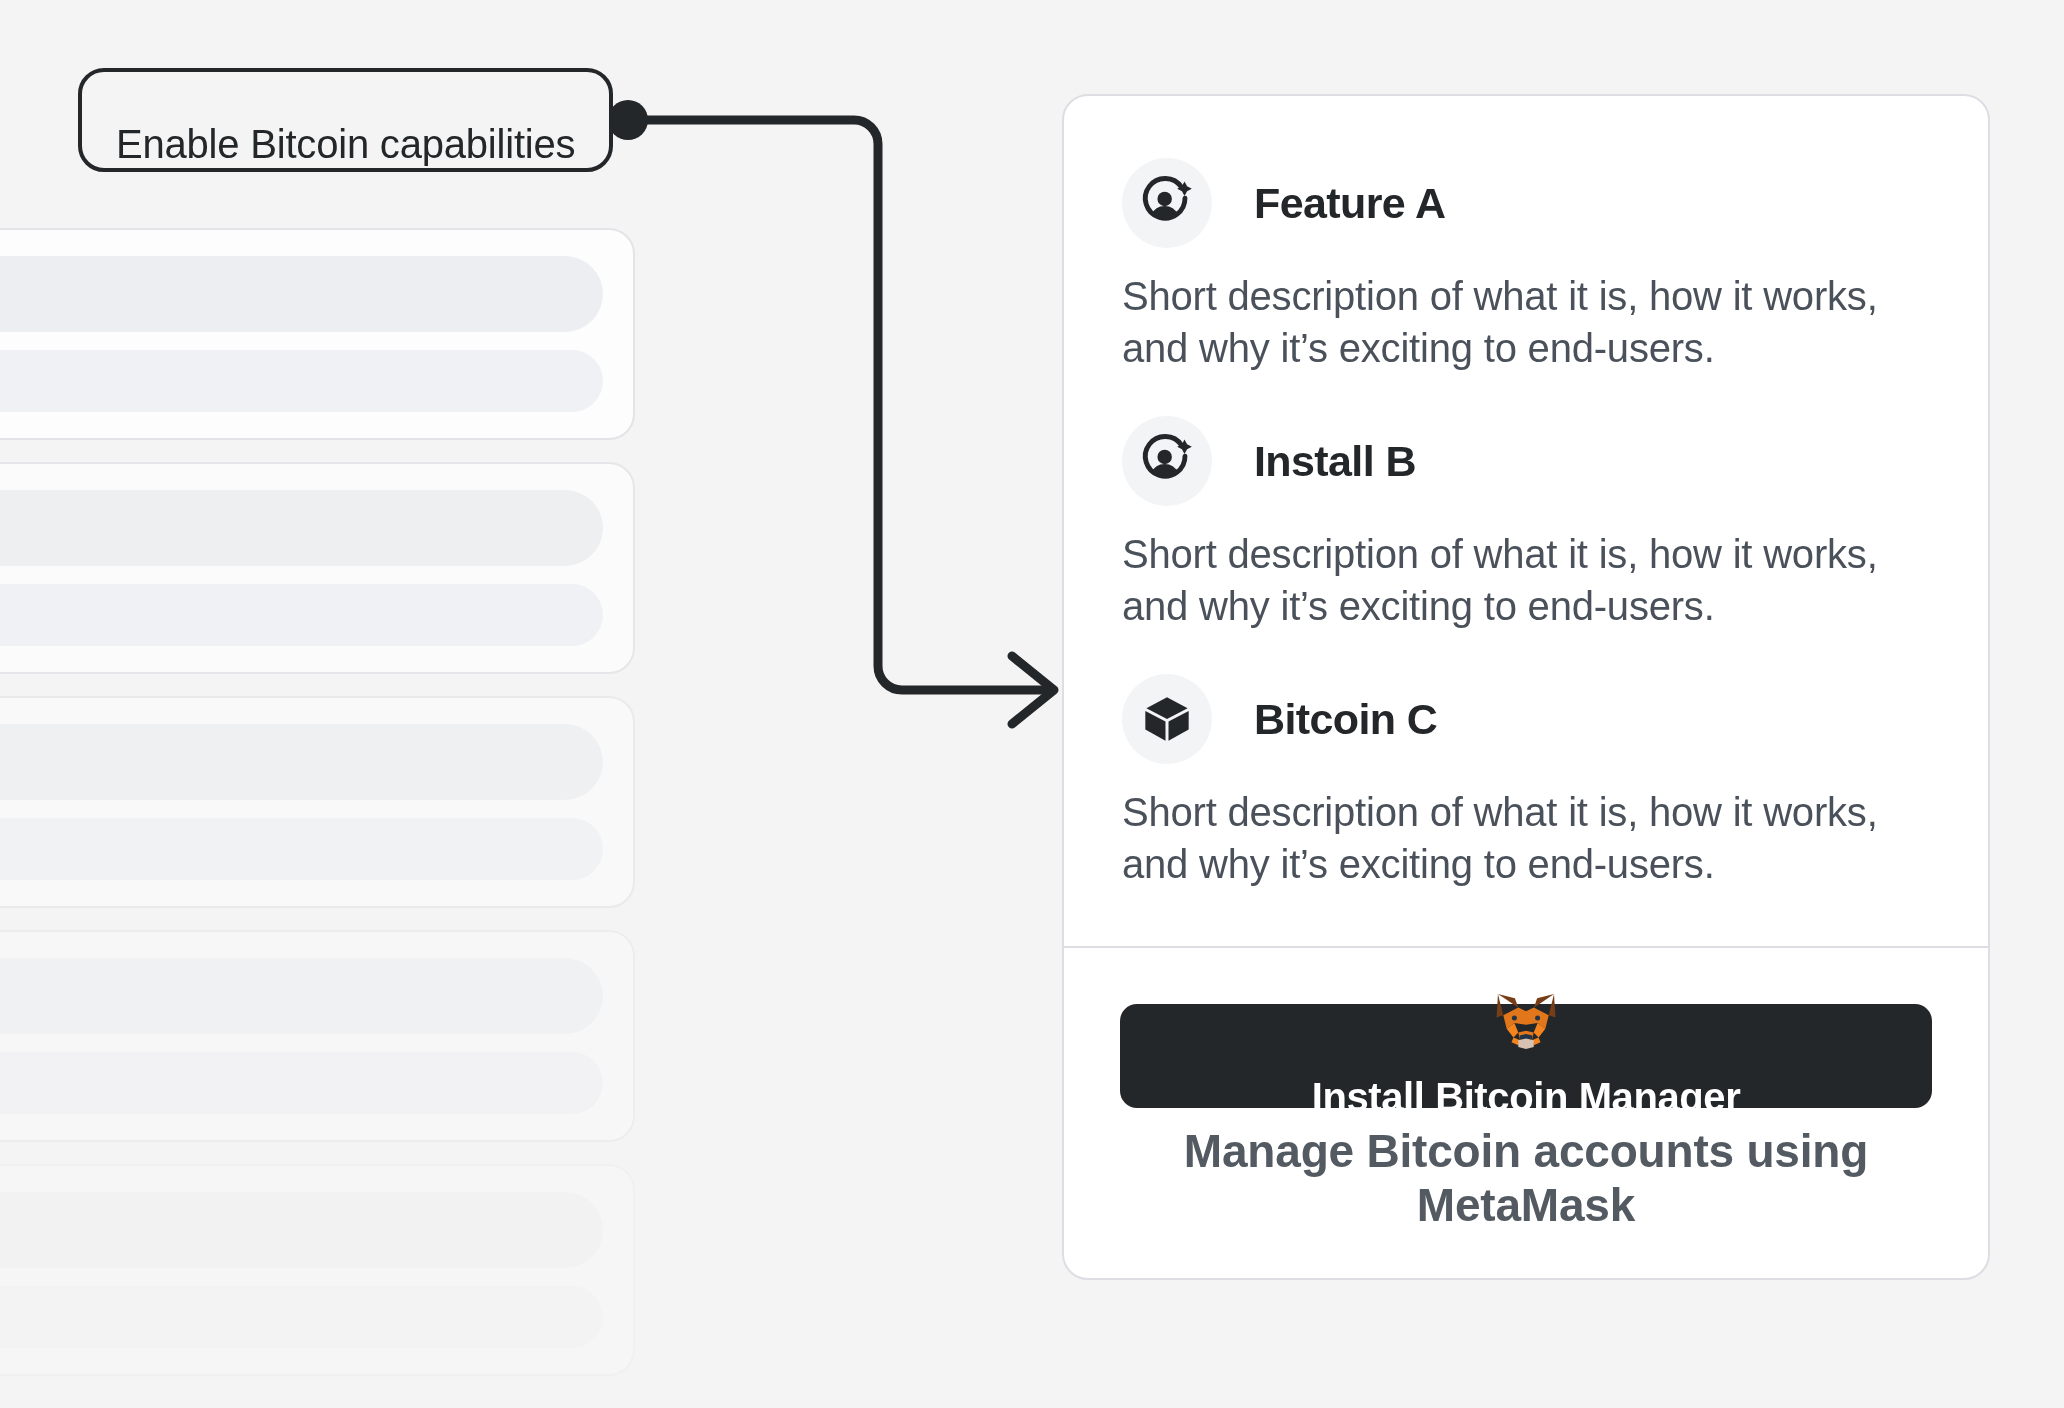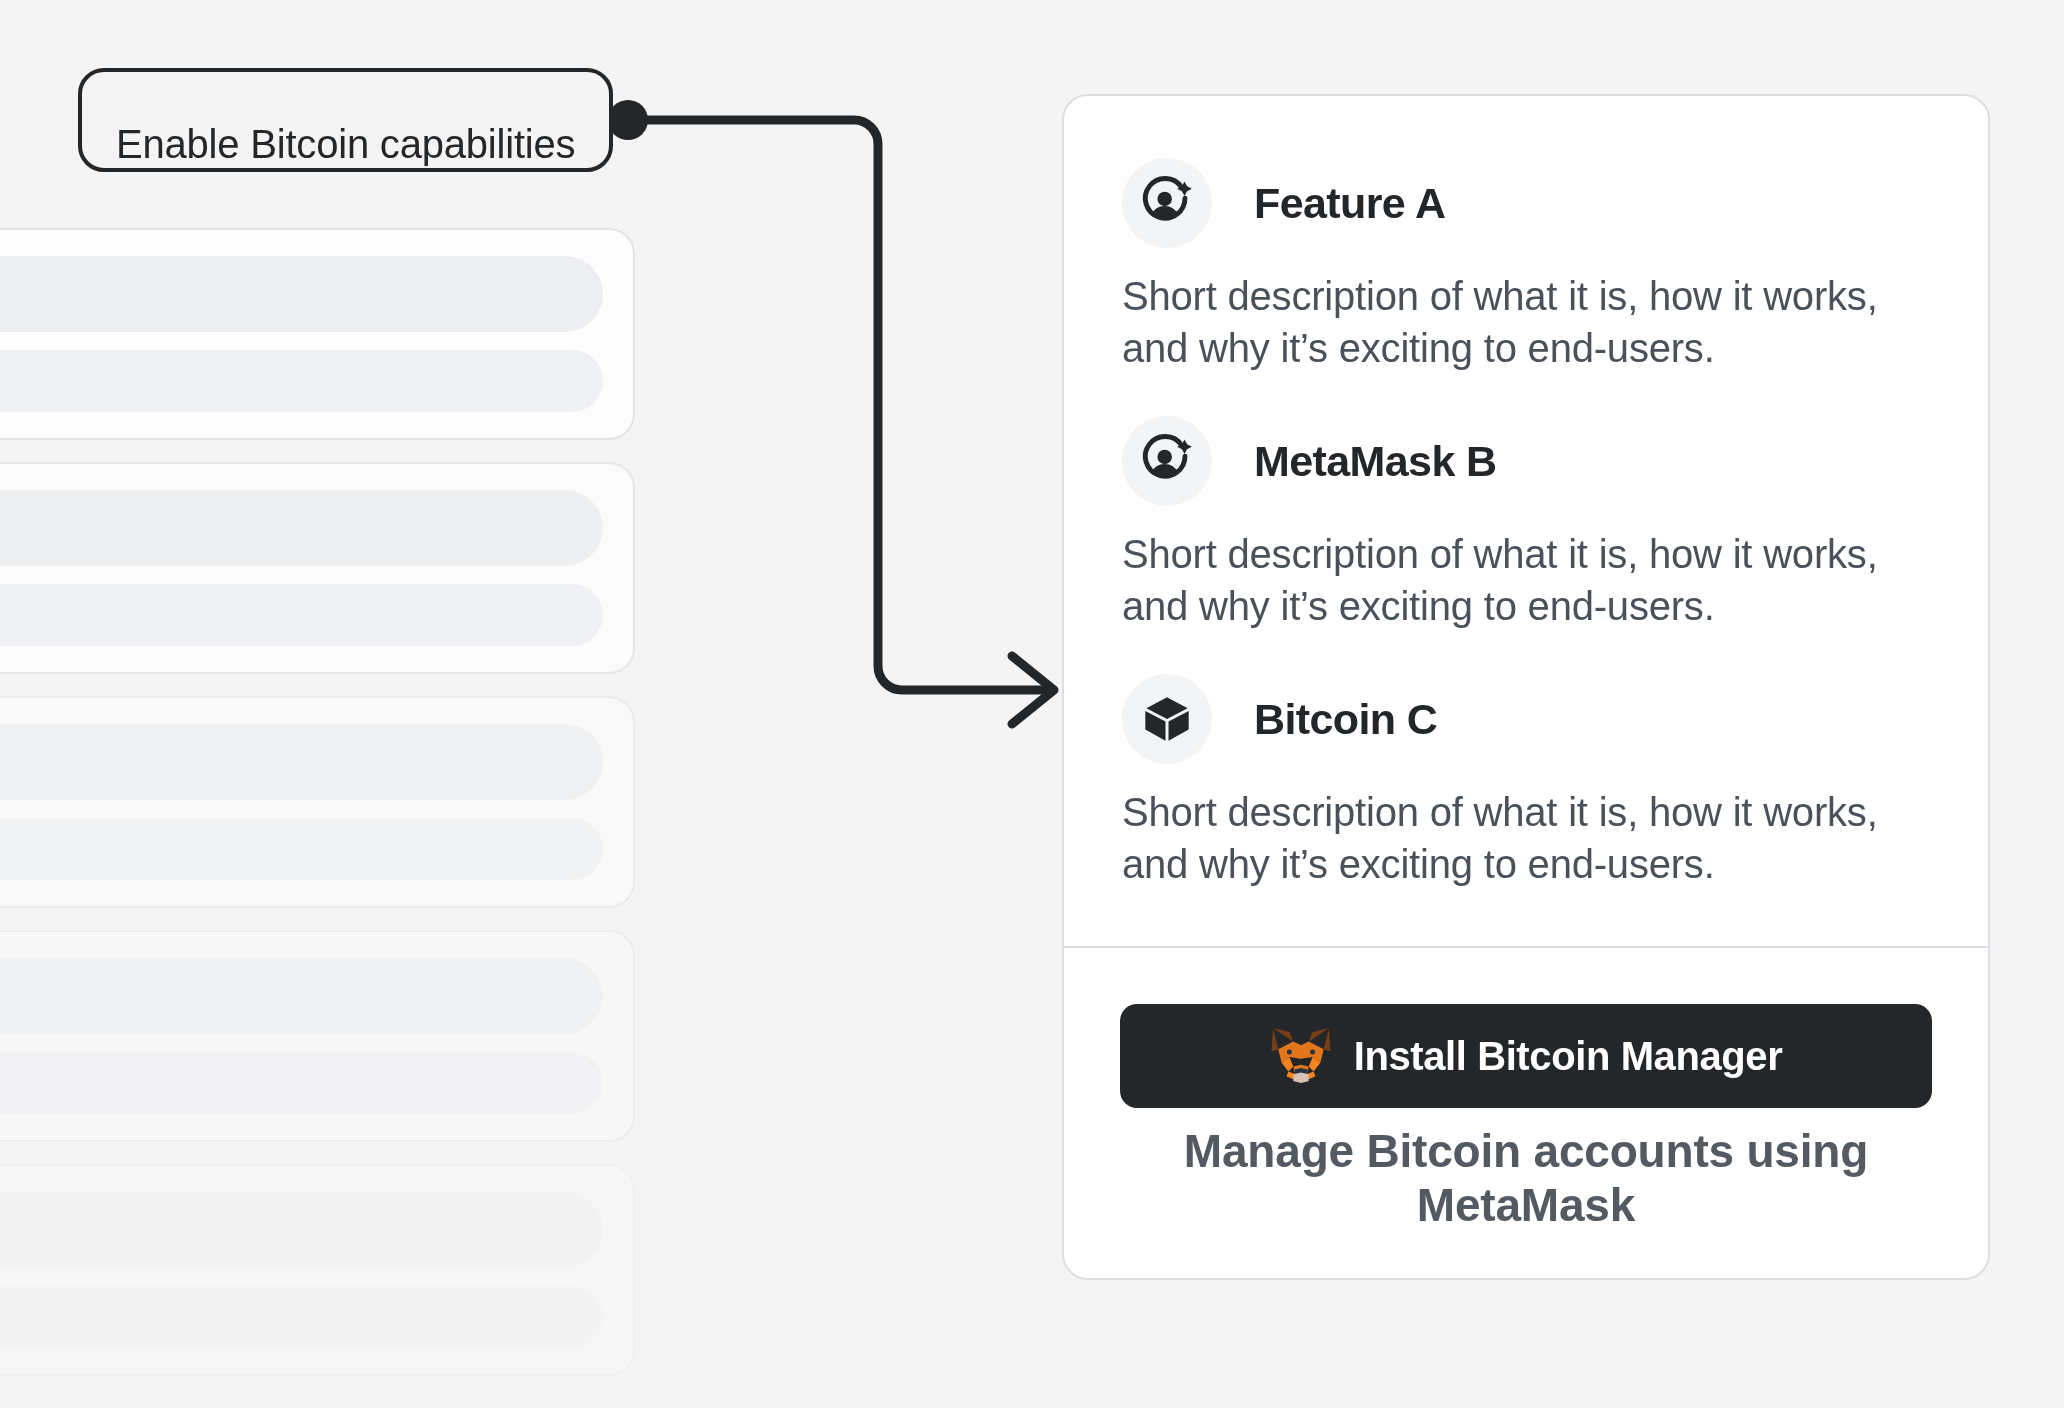--- a/index.html
+++ b/index.html
@@ -150,20 +150,21 @@
     box-sizing: border-box;
     background: #24272A;
     border: none;
     border-radius: 17px;
     display: flex;
     align-items: center;
     justify-content: center;
     gap: 22px;
     cursor: pointer;
     padding: 0;
+    flex-direction: column;
   }
   #install-button .install-label {
     font-size: 40px;
     font-weight: bold;
     color: #FFFFFF;
     letter-spacing: -0.4px;
   }
   .footer-note {
     margin-top: 16px;
     font-size: 46px;
@@ -230,21 +231,21 @@
     <div class="feature-row">
       <div class="feature-head">
         <span class="feature-icon">
           <svg width="56" height="56" viewBox="0 0 48 48">
             <path d="M36.5 10.5A17 17 0 1 0 39.4 19.8" fill="none" stroke="#24272A" stroke-width="4.2" stroke-linecap="round"></path>
             <circle cx="22" cy="20.5" r="6.2" fill="#24272A"></circle>
             <path d="M10.6 34.2a12.4 12.4 0 0 1 22.8 0 17 17 0 0 1 -22.8 0Z" fill="#24272A"></path>
             <path d="M39 5.5 L41.2 9.6 L45.3 11.8 L41.2 14 L39 18.1 L36.8 14 L32.7 11.8 L36.8 9.6 Z" fill="#24272A"></path>
           </svg>
         </span>
-        <span class="feature-title">MetaMask B</span>
+        <span class="feature-title">Install B</span>
       </div>
       <p class="feature-desc">Short description of what it is, how it works, and why it’s exciting to end-users.</p>
     </div>
 
     <div class="feature-row">
       <div class="feature-head">
         <span class="feature-icon">
           <svg width="52" height="52" viewBox="0 0 48 48">
             <path d="M24 4 L43 14 L24 24 L5 14 Z" fill="#24272A"></path>
             <path d="M4 16.5 L22.6 26.4 L22.6 44 L4 33.8 Z" fill="#24272A"></path>

